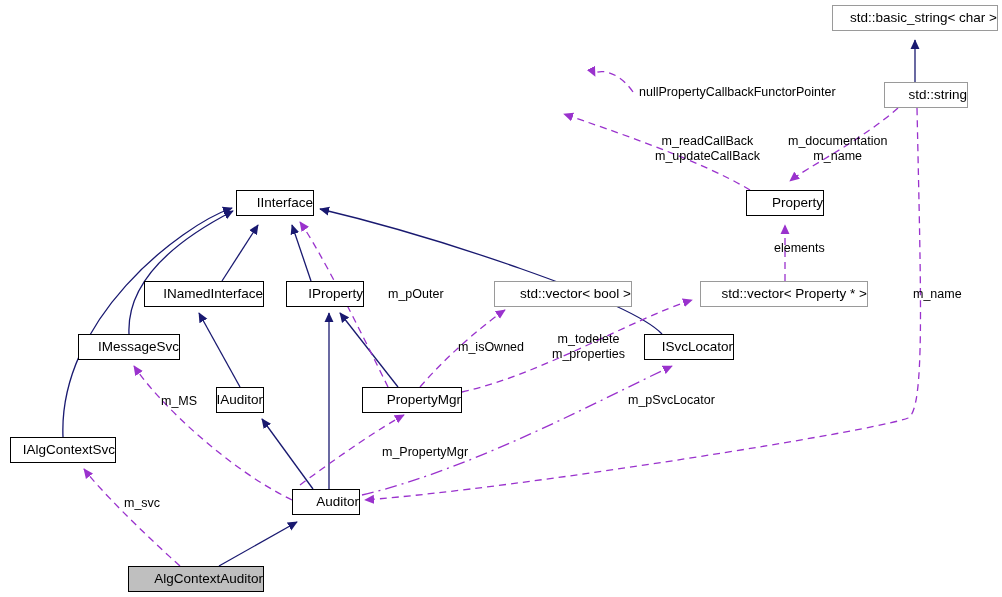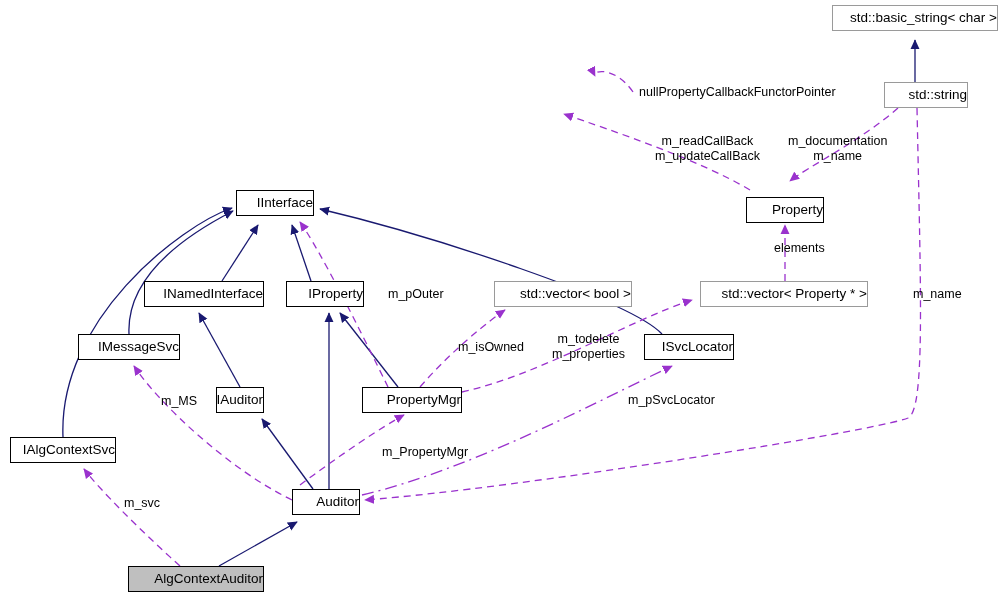--- a/index.html
+++ b/index.html
@@ -124,21 +124,21 @@
 
   <div class="node gray-border" style="left:832px; top:5px; width:166px; height:26px;">
     <span>std::basic_string&lt; char &gt;</span>
   </div>
 
 
   <div class="node gray-border" style="left:873px; top:82px; width:84px; height:26px;margin-left:11px;">
     <span>std::string</span>
   </div>
 
-  <div class="node" style="left:746px; top:190px; width:78px; height:26px;margin-top:7px;">
+  <div class="node" style="left:746px; top:190px; width:78px; height:26px;">
     <span>Property</span>
   </div>
 
   <div class="node" style="left:236px; top:190px; width:78px; height:26px;">
     <span>IInterface</span>
   </div>
 
   <div class="node" style="left:144px; top:281px; width:120px; height:26px;">
     <span>INamedInterface</span>
   </div>

